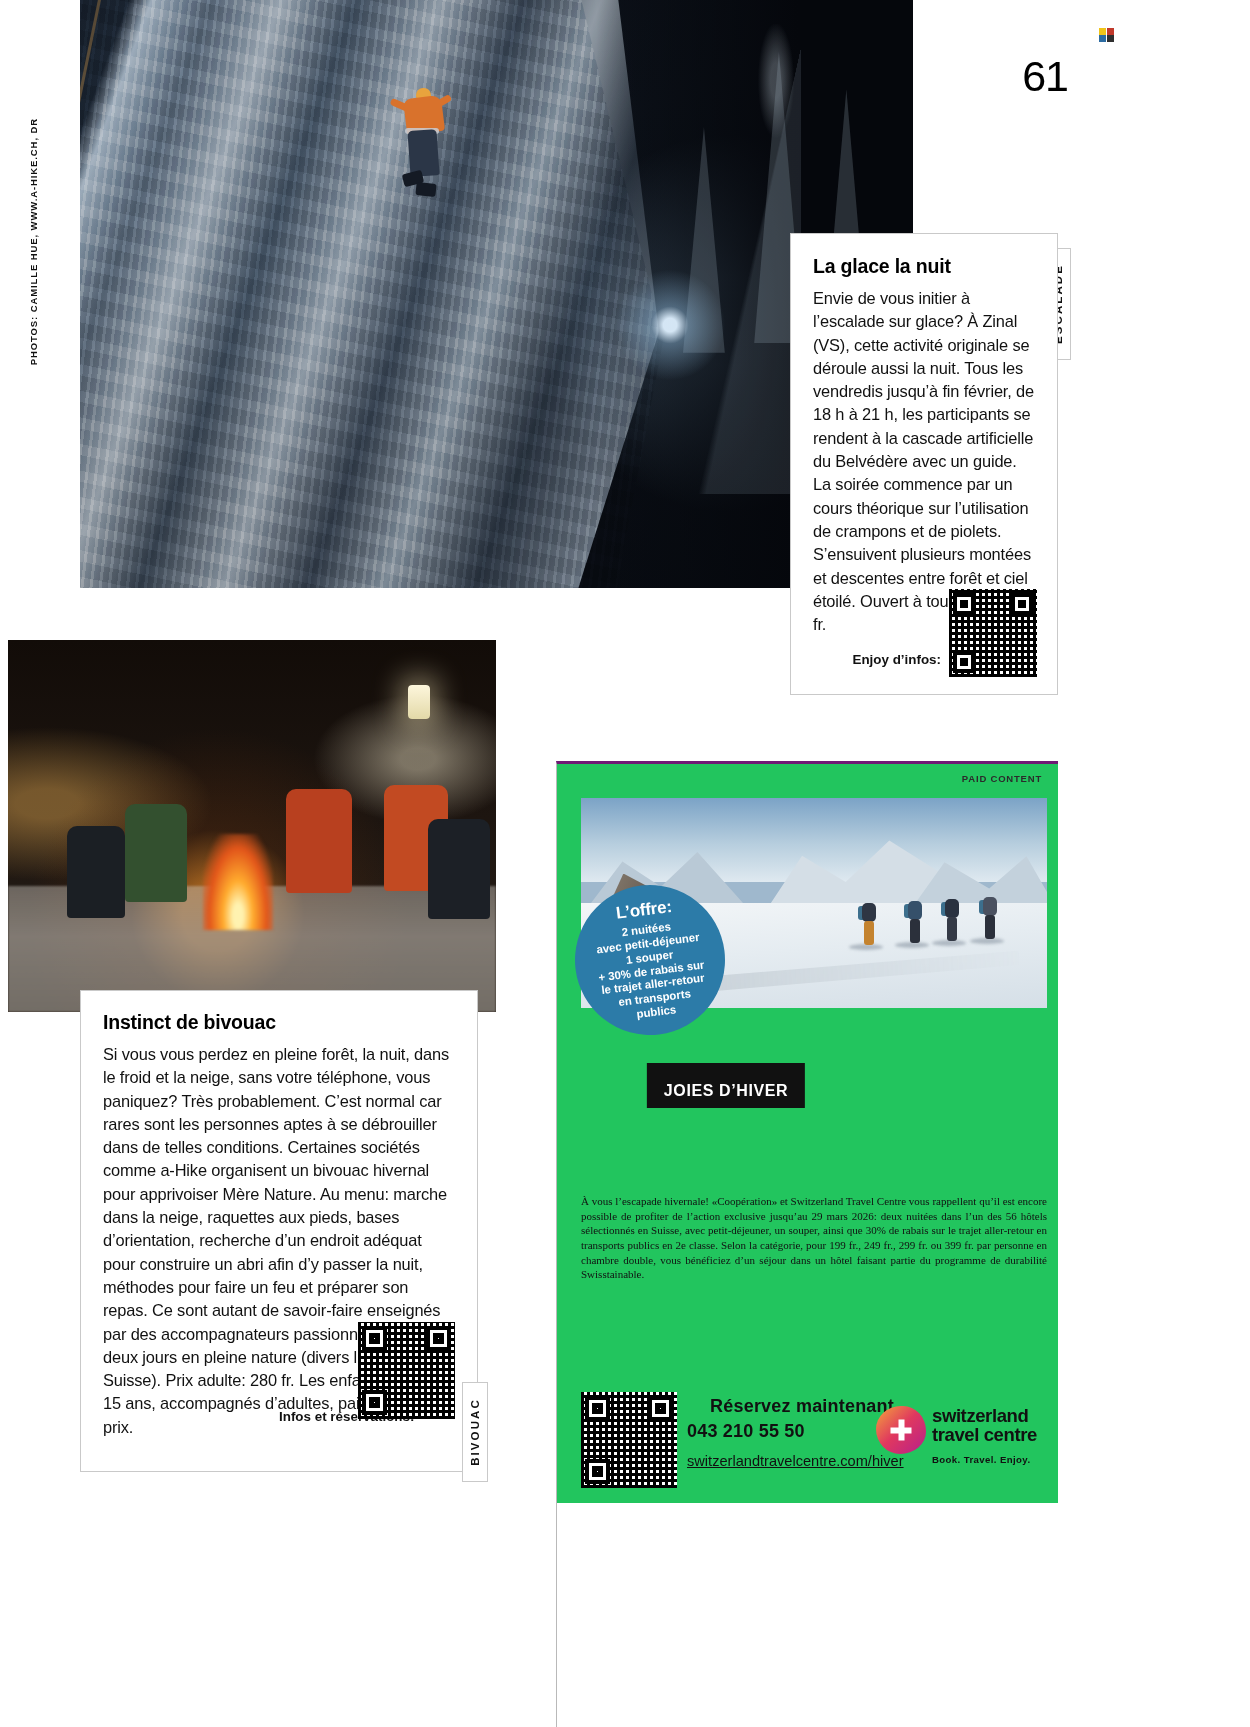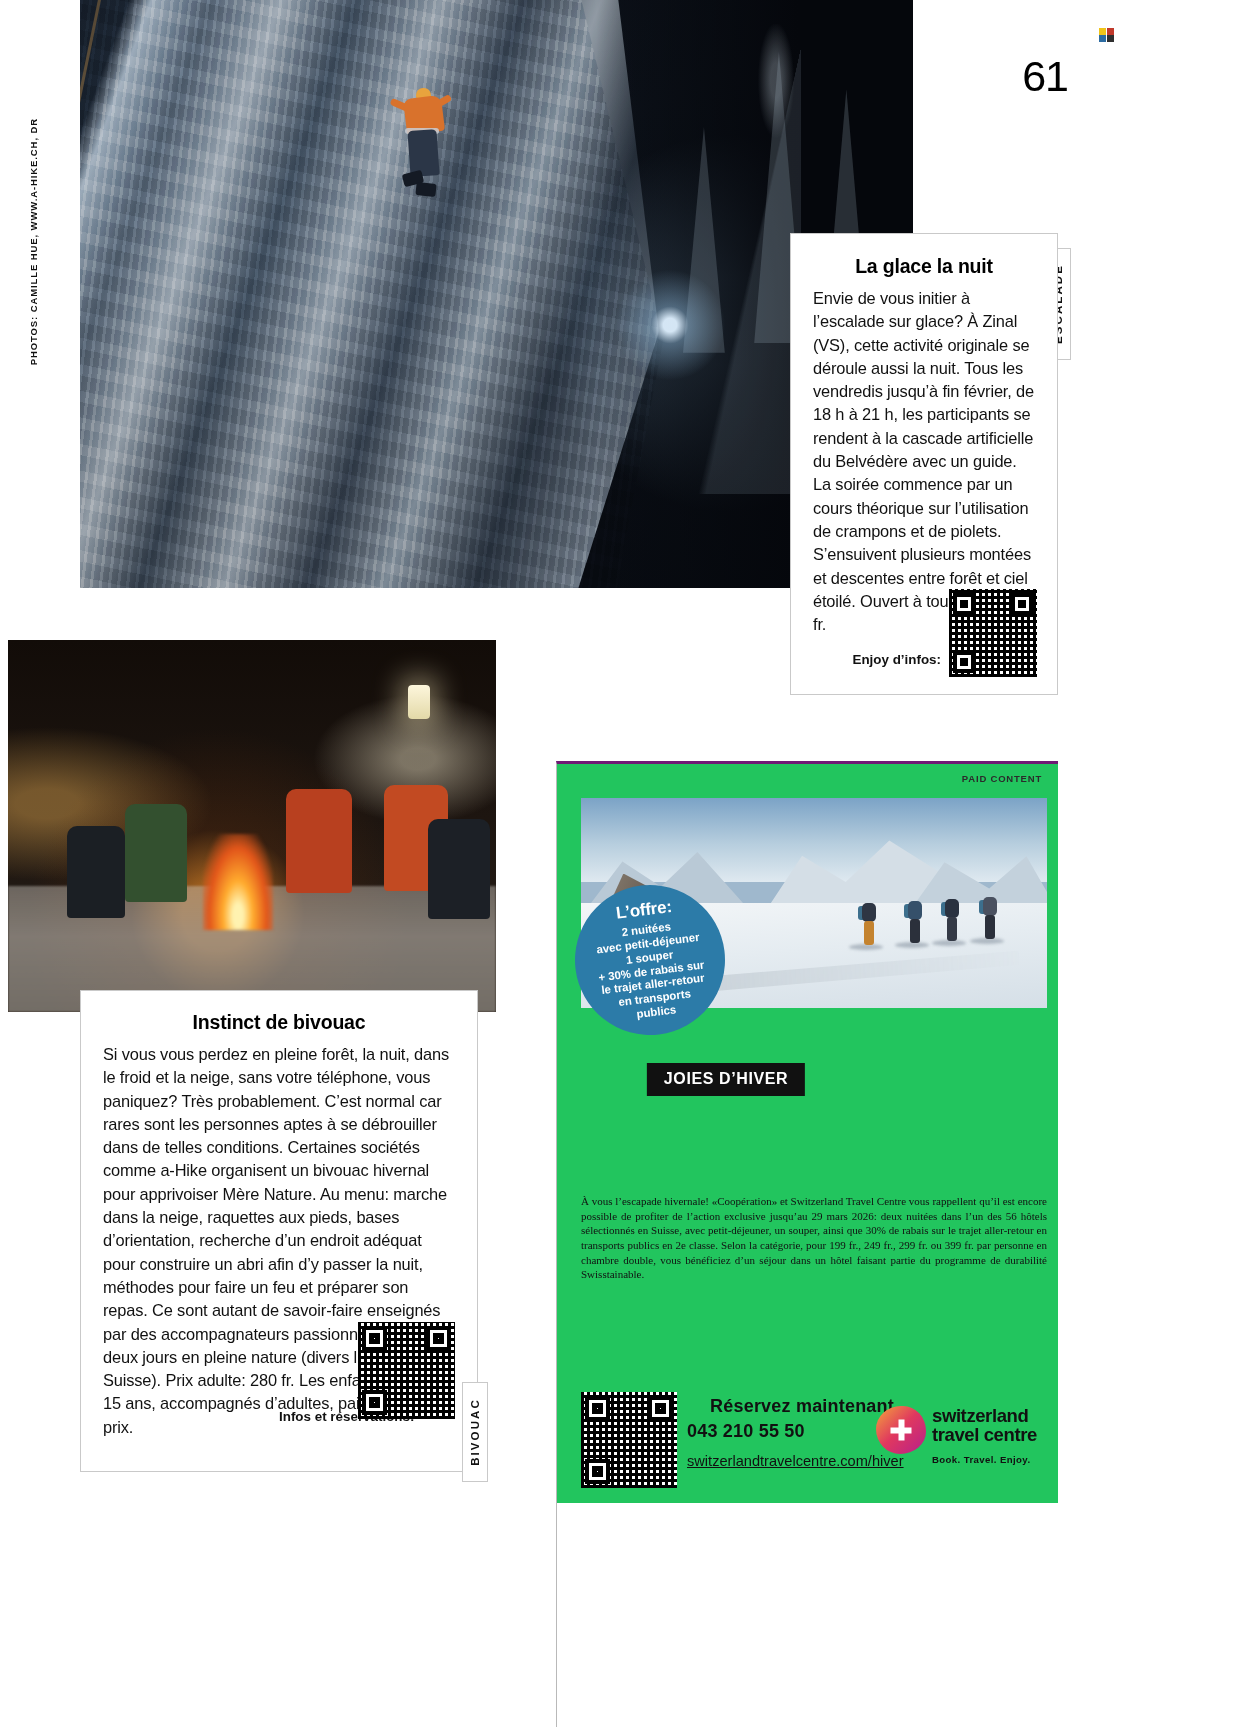--- a/index.html
+++ b/index.html
@@ -98,21 +98,21 @@
   .climber .arm.a1{left:-7px;top:14px;transform:rotate(24deg);}
   .climber .arm.a2{left:33px;top:11px;transform:rotate(-30deg);}
   .climber .harness{position:absolute;left:8px;top:40px;width:34px;height:6px;background:#c9cdd4;border-radius:3px;opacity:.85;}
 
   
   .card{
     position:absolute;background:#fff;border:1px solid #c9c9c9;
     box-sizing:border-box;
   }
   .card h3{
-    margin:0 0 9px 0;font-size:19.5px;font-weight:800;color:#000;letter-spacing:-.2px;text-align:center;
+    margin:0 0 9px 0;font-size:19.5px;font-weight:800;color:#000;letter-spacing:-.2px;
   }
   .card p{
     margin:0;font-size:16.4px;line-height:1.42;color:#111;letter-spacing:-.15px;
   }
 
   
   .sidetab{
     position:absolute;background:#fff;border:1px solid #c9c9c9;
     display:flex;align-items:center;justify-content:center;box-sizing:border-box;
   }
@@ -226,21 +226,21 @@
     position:absolute;left:575px;top:885px;width:150px;height:150px;border-radius:50%;
     background:#2c7ba8;color:#fff;box-sizing:border-box;
     display:flex;flex-direction:column;align-items:center;justify-content:center;
     transform:rotate(-7deg);text-align:center;padding:6px 8px;
   }
   .offer-badge .ob-title{font-size:17px;font-weight:800;margin-bottom:3px;letter-spacing:-.2px;}
   .offer-badge .ob-line{font-size:11.4px;font-weight:700;line-height:1.22;}
 
   .kicker{
     position:absolute;left:726px;top:1063px;transform:translateX(-50%);
-    background:#111;color:#fff;padding:7px 17px 8px 17px;
+    background:#111;color:#fff;padding:19px 17px 8px 17px;
     font-size:16px;font-weight:800;letter-spacing:.6px;
   }
   .paid-headline{
     position:absolute;left:24px;top:343px;width:466px;text-align:center;
     font-family:"Liberation Serif", serif;
     font-size:35px;line-height:1.14;color:#000;letter-spacing:-.2px;
   }
   .paid-body{
     position:absolute;left:24px;top:430px;width:466px;
     font-family:"Liberation Serif", serif;

